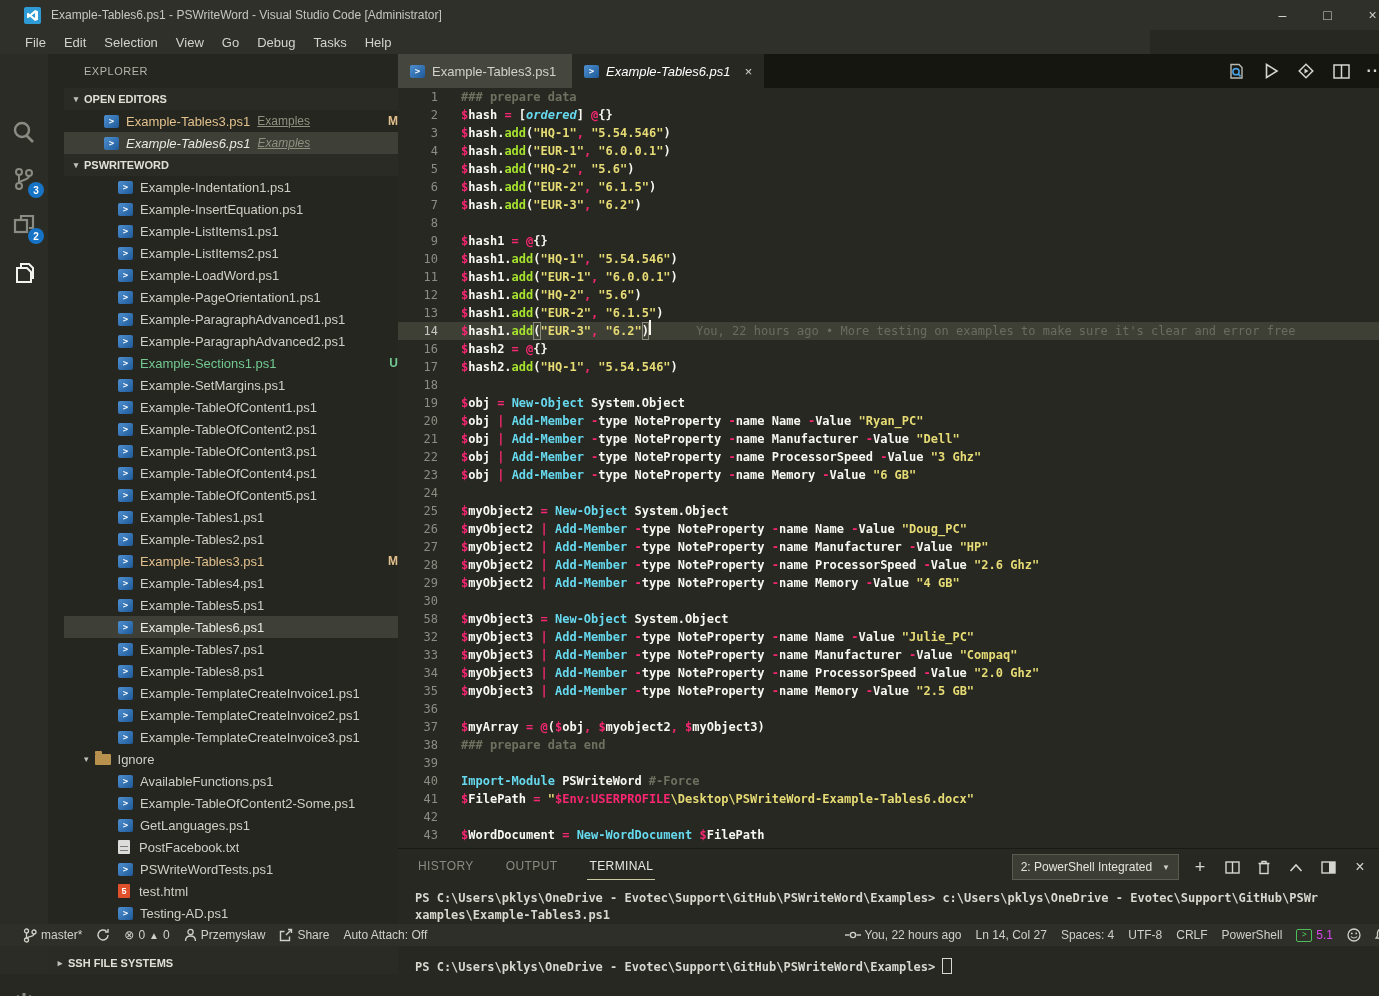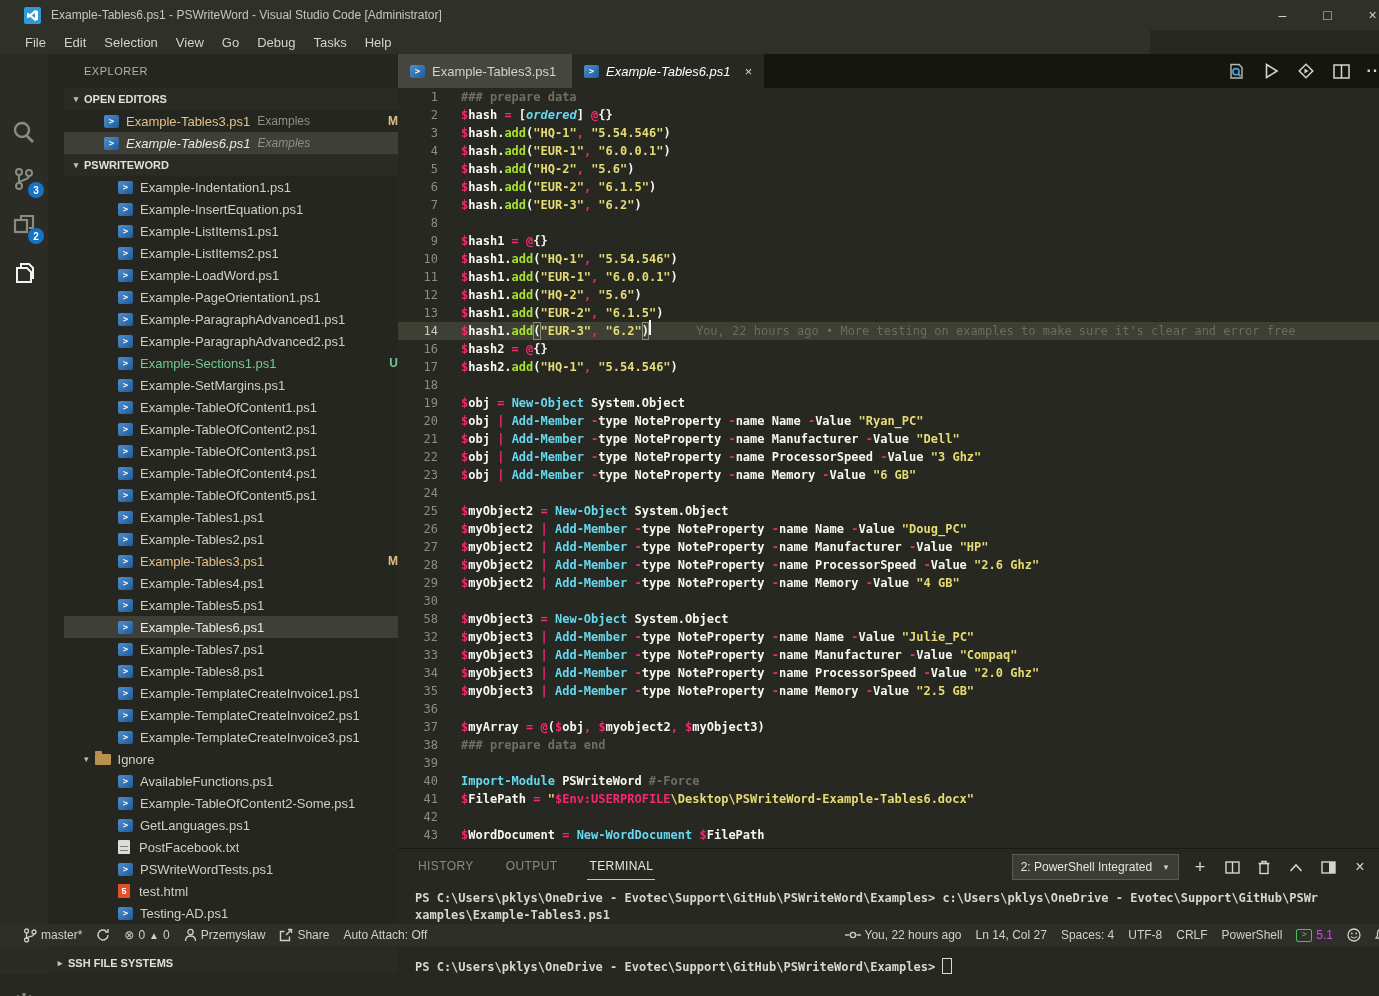--- a/index.html
+++ b/index.html
@@ -21,21 +21,21 @@
   .badge{position:absolute;right:4px;bottom:2px;min-width:16px;height:16px;border-radius:9px;background:#1673c5;color:#fff;
          font-size:10px;display:flex;align-items:center;justify-content:center;font-weight:bold;}
   
   #sidebar{left:48px;top:54px;width:350px;height:920px;background:#25261f;color:#cfcfc7;font-size:13px;overflow:hidden;}
   #explorer-title{height:34px;line-height:34px;padding-left:20px;font-size:11px;color:#b4b4ab;letter-spacing:.5px;}
   .sect-hdr{height:22px;line-height:22px;font-weight:bold;font-size:11px;color:#e0e0d8;display:flex;align-items:center;background:#2a2b24;}
   .sect-arrow{width:16px;text-align:center;font-size:9px;color:#c0c0b8;margin-left:4px;}
   .row{height:22px;display:flex;align-items:center;position:relative;white-space:nowrap;}
   .row.sel{background:#3e3f37;color:#eaeae4;}
   .row .lbl{overflow:hidden;text-overflow:ellipsis;}
-  .row .detail{margin-left:7px;color:#8f9180;font-size:12px;}
+  .row .detail{margin-left:7px;color:#8f9180;font-size:12px;text-decoration:underline;}
   .row .git-badge{position:absolute;right:16px;font-weight:bold;font-size:12px;}
   .gold{color:#e2c08d!important;}
   .green{color:#73c991!important;}
   .ps-icon{flex:0 0 15px;width:15px;height:13px;margin-right:7px;border-radius:2px;background:linear-gradient(135deg,#4e8fd0,#1f5a99);
            color:#fff;font-size:9px;font-weight:bold;line-height:13px;text-align:center;font-family:"DejaVu Sans Mono",monospace;}
   .txt-icon{flex:0 0 12px;width:12px;height:14px;margin-right:9px;background:#dcdcda;border-radius:1px;
             background-image:repeating-linear-gradient(#dcdcda 0 3px,#7a7a78 3px 4px);background-size:8px 12px;background-position:2px 3px;background-repeat:no-repeat;background-color:#dcdcda;}
   .html-icon{flex:0 0 12px;width:12px;height:14px;margin-right:9px;background:#e0502a;color:#fff;font-size:9px;font-weight:bold;
              text-align:center;line-height:14px;border-radius:1px;}
   .folder-icon{flex:0 0 16px;width:16px;height:11px;margin-right:7px;background:#b8914f;border-radius:1px;position:relative;}

